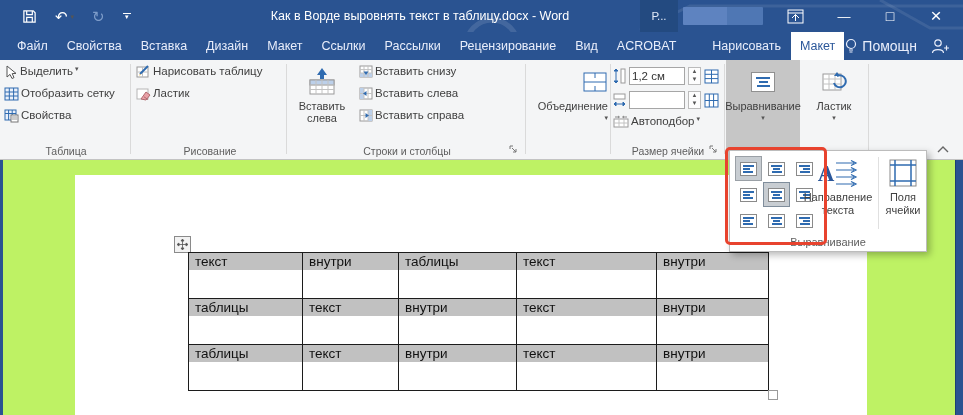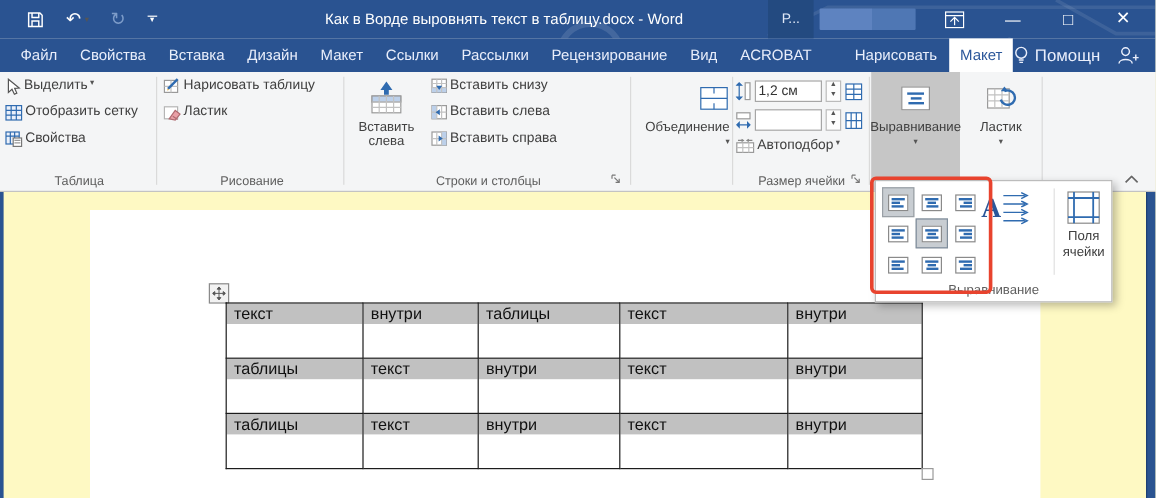--- a/index.html
+++ b/index.html
@@ -44,21 +44,21 @@
   .bigbtn .blabel{font-size:11px;line-height:12px;color:#404040;text-align:center;}
   .bigbtn .dd-sm{margin-top:2px;}
   .rgroup.pressed{background:#c6c6c6;}
   .cellsize-row{display:flex;align-items:center;gap:3px;height:24px;}
   .sz-input{width:56px;height:18px;border:1px solid #a6a6a6;background:#fff;font-size:11.5px;
             font-family:"Liberation Sans",sans-serif;padding:0 2px;color:#333;box-sizing:border-box;}
   .spin{display:flex;flex-direction:column;width:13px;height:18px;border:1px solid #bbb;background:#fdfdfd;box-sizing:border-box;}
   .spin span{flex:1;font-size:6px;line-height:7px;text-align:center;color:#555;cursor:default;}
   .chev{position:absolute;right:14px;bottom:6px;color:#666;}
   
-  .doc{position:absolute;left:0;top:160px;width:963px;height:255px;background:#fef9c3;}
+  .doc{position:absolute;left:0;top:160px;width:963px;height:255px;background:#bef264;}
   .edge-l{position:absolute;left:0;top:0;width:3px;height:255px;background:#2a5391;}
   .edge-r{position:absolute;right:0;top:0;width:7px;height:255px;background:#2a5391;border-left:1px solid #1d3f73;}
   .page{position:absolute;left:75px;top:15px;width:792px;height:240px;background:#fff;}
   .movehandle{position:absolute;left:174px;top:76px;width:15px;height:15px;border:1px solid #8a8a8a;
               background:#f2f2f2;display:flex;align-items:center;justify-content:center;cursor:move;}
   .doctable{position:absolute;left:188px;top:92px;border-collapse:collapse;}
   .doctable td{border:1px solid #1c1c1c;height:45px;vertical-align:top;padding:0;}
   .band{height:17px;background:#c1c1c1;display:flex;align-items:center;}
   .band span{font-size:13.5px;color:#111;padding-left:6px;white-space:nowrap;}
   .resizehandle{position:absolute;left:768px;top:230px;width:8px;height:8px;border:1px solid #9a9a9a;background:#fff;cursor:nwse-resize;}
@@ -564,20 +564,21 @@
             <path d="M0,3 h18 M15,0.5 L20,3 L15,5.5" stroke="#2f6bb0" fill="none" stroke-width="1.2"></path>
           </svg>
         <svg width="22" height="6" viewBox="0 0 22 6">
             <path d="M0,3 h18 M15,0.5 L20,3 L15,5.5" stroke="#2f6bb0" fill="none" stroke-width="1.2"></path>
           </svg>
         <svg width="22" height="6" viewBox="0 0 22 6">
             <path d="M0,3 h18 M15,0.5 L20,3 L15,5.5" stroke="#2f6bb0" fill="none" stroke-width="1.2"></path>
           </svg>
       </span>
     </div>
+    <div class="plabel">Направление текста</div>
   </div>
   <div class="psep"></div>
   <div class="pitem" style="left:150px;width:46px;">
     <div class="picon">
       <svg width="30" height="30" viewBox="0 0 30 30">
           <rect x="2" y="2" width="26" height="26" stroke="#8a8a8a" fill="#fff"></rect>
           <path d="M7,2 v26 M23,2 v26" stroke="#2f6bb0" stroke-width="1.5"></path>
           <path d="M2,7 h26 M2,23 h26" stroke="#2f6bb0" stroke-width="1.5"></path>
         </svg>
     </div>

